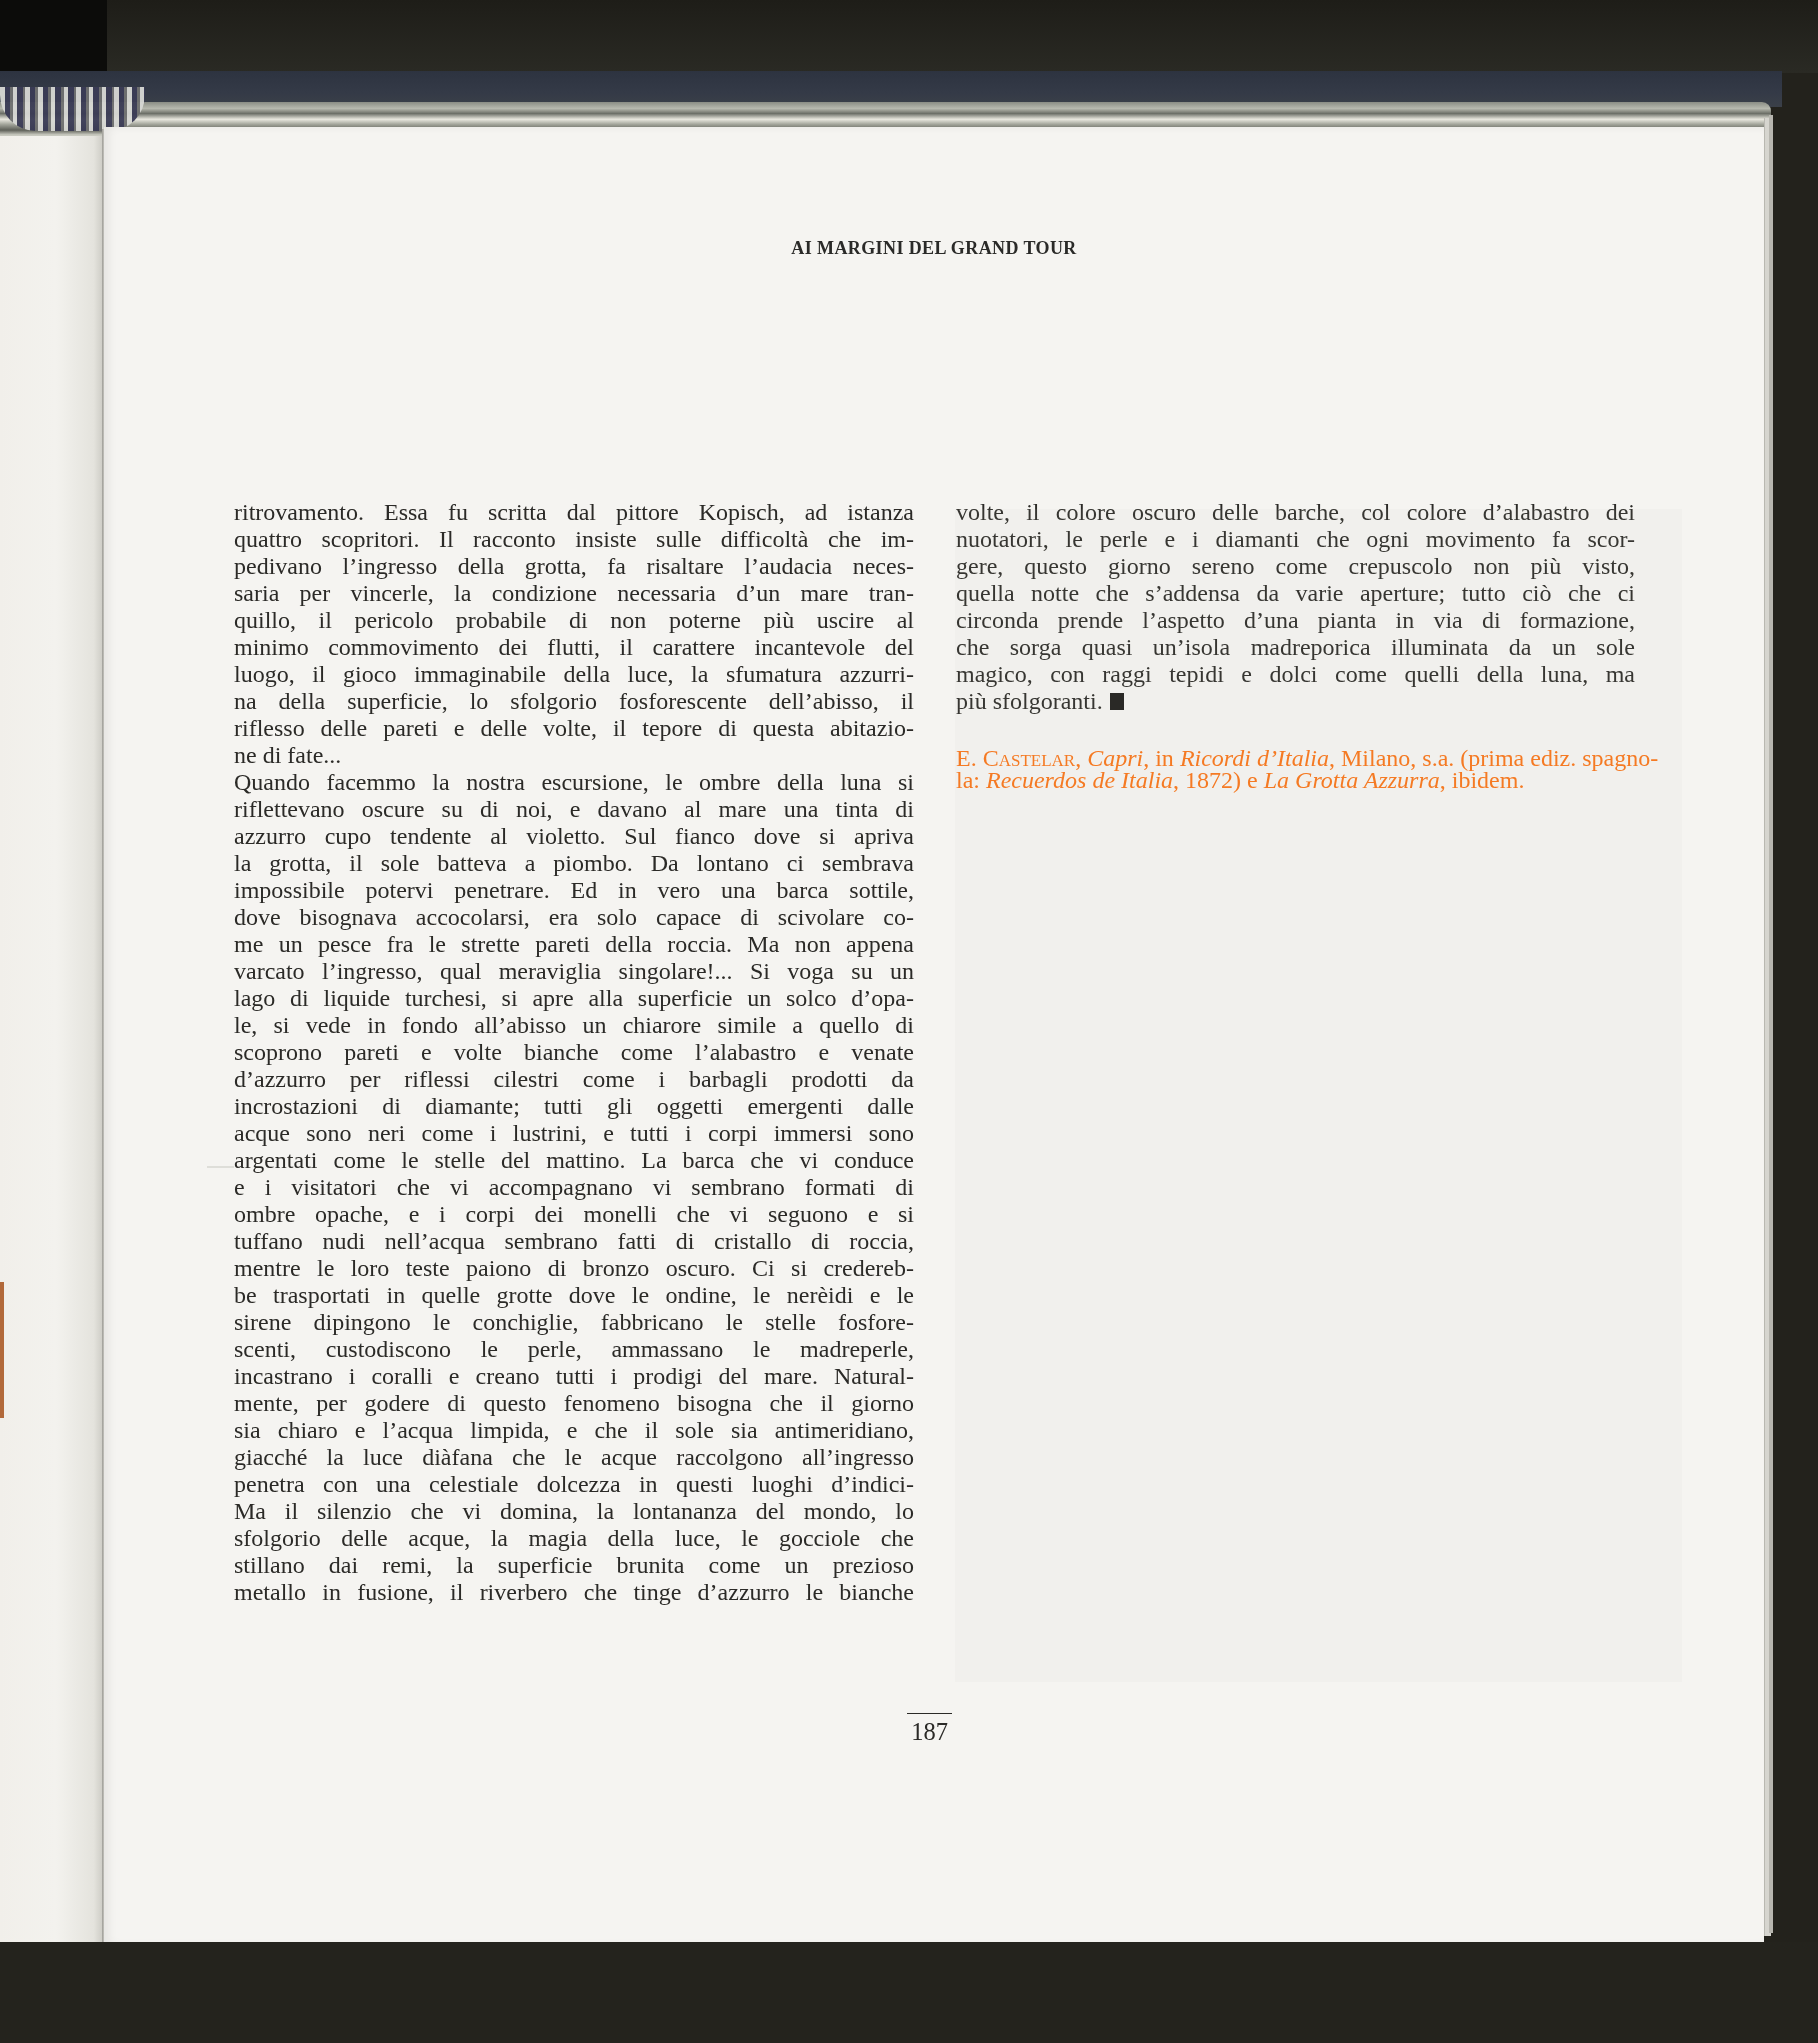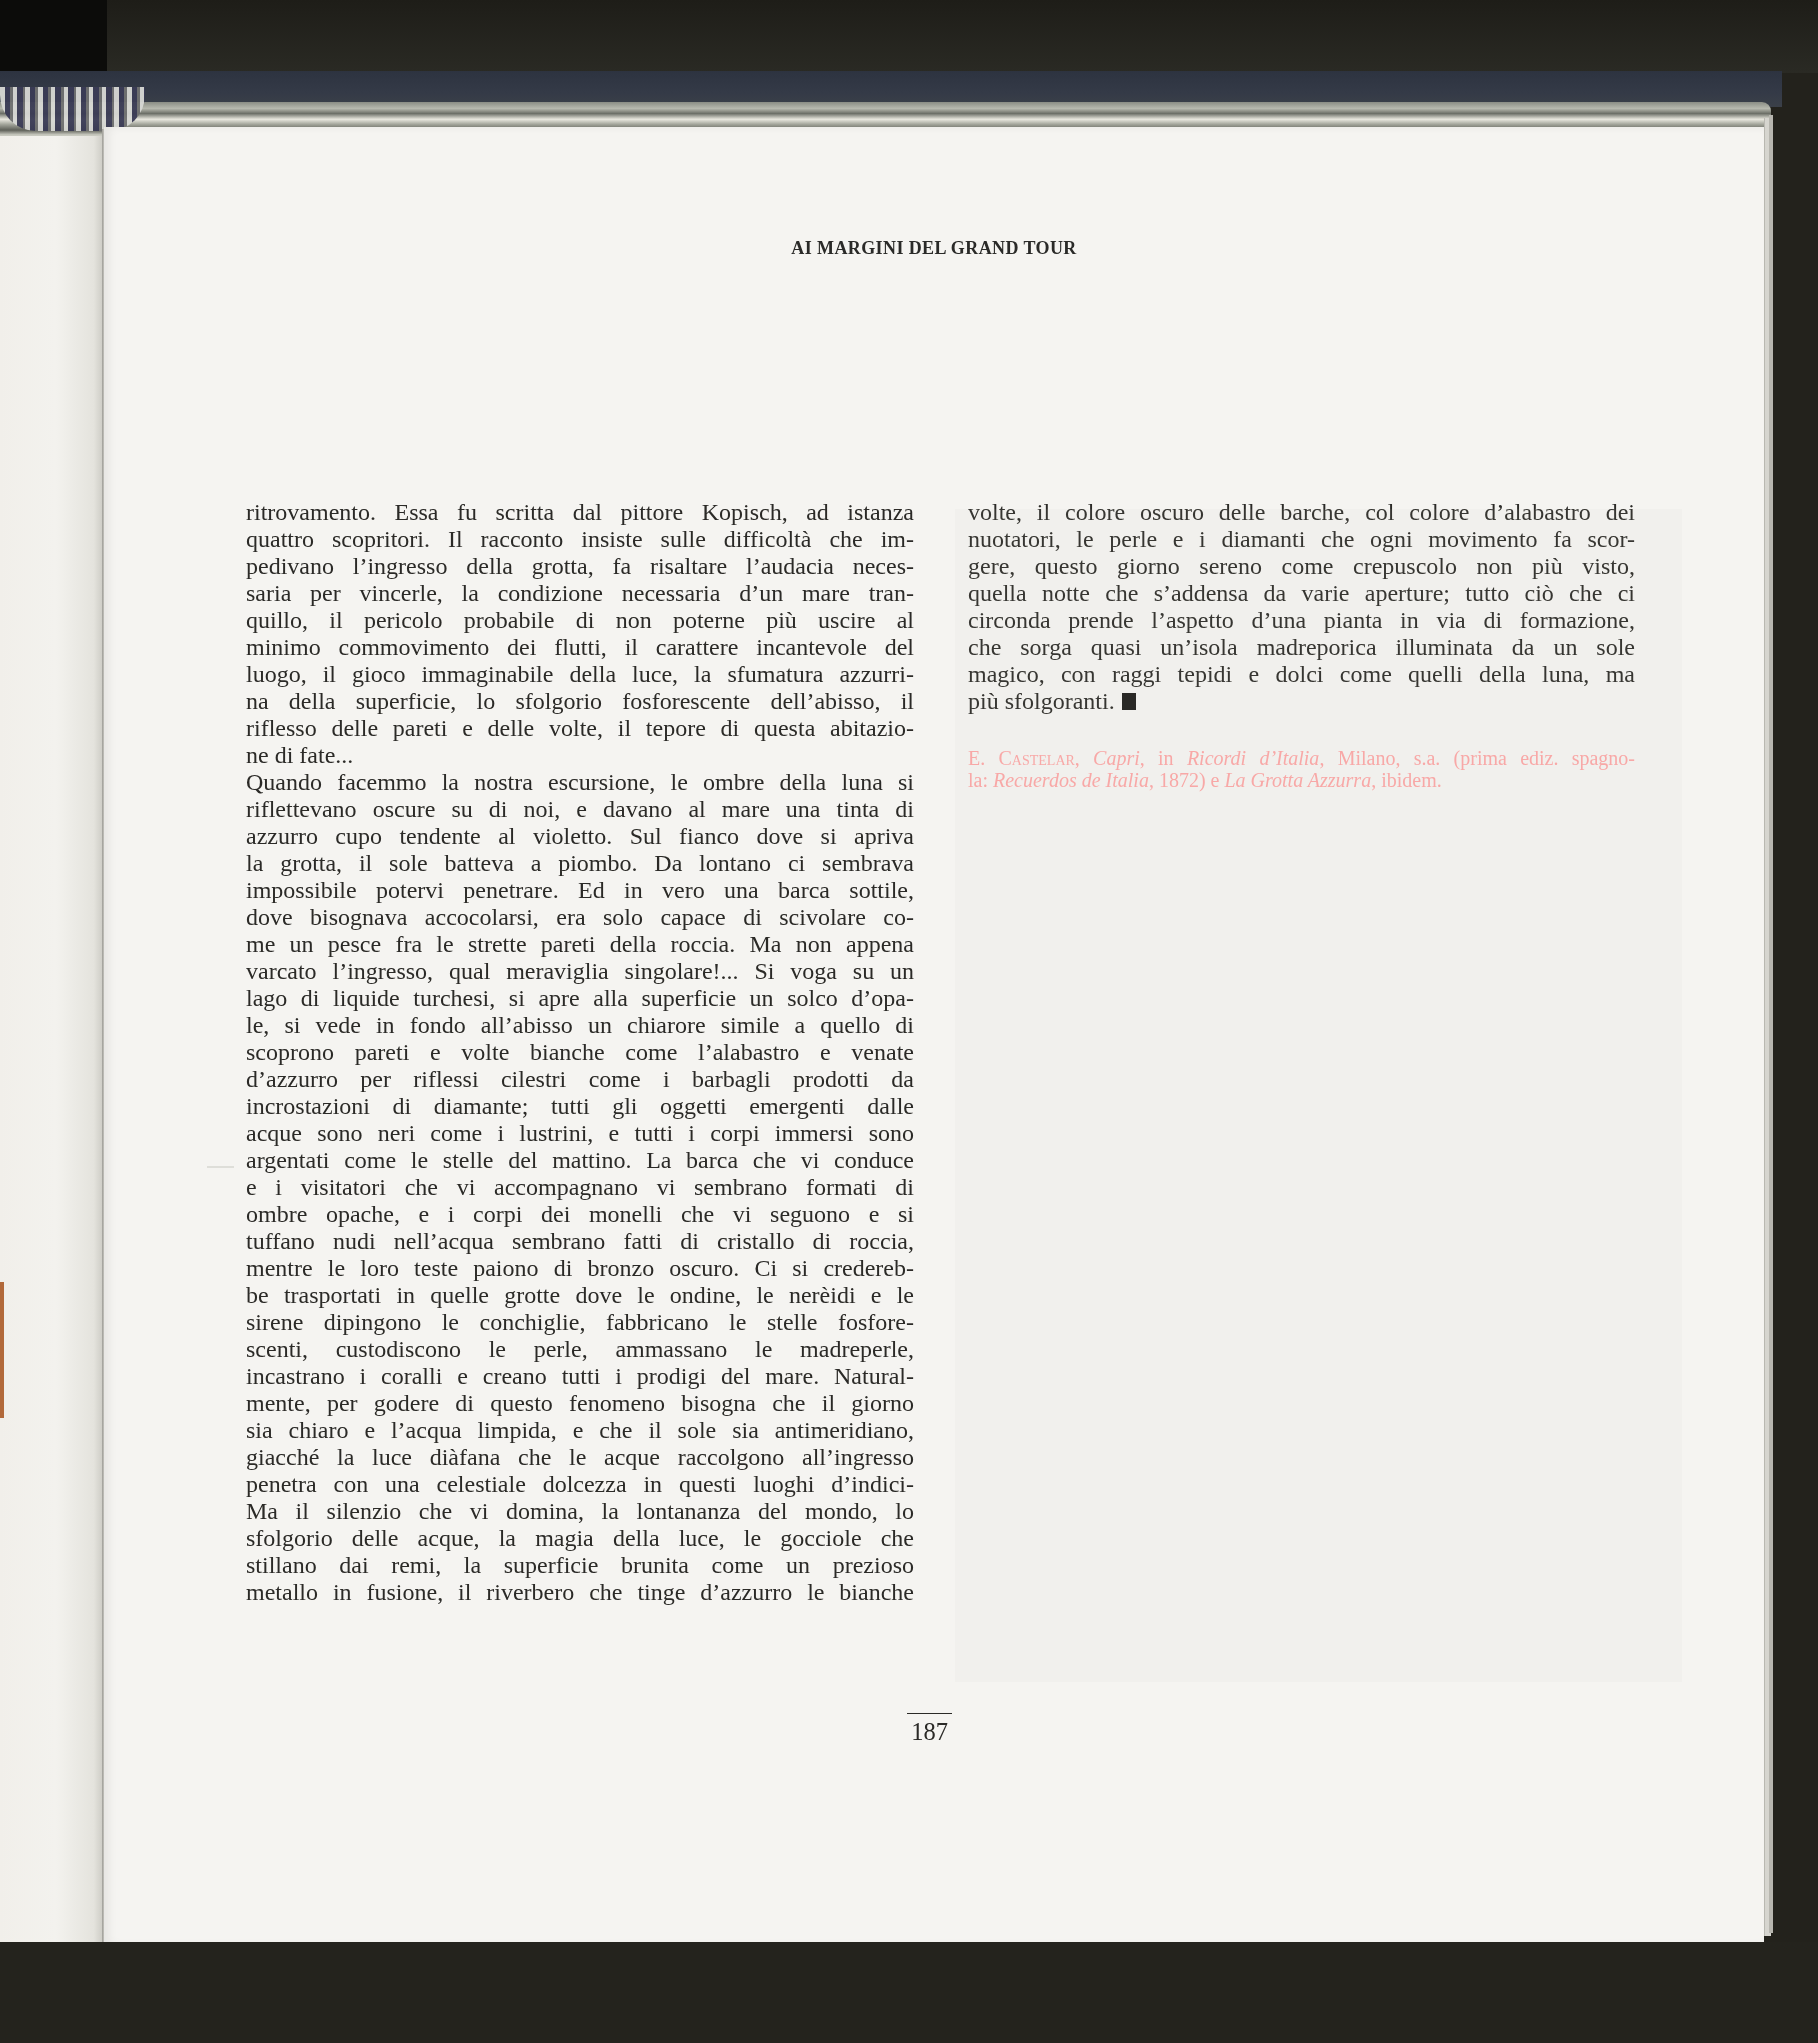--- a/index.html
+++ b/index.html
@@ -123,39 +123,38 @@
     .col-right {
       left: 956px; top: 499px;
       width: 679px;
     }
     .line {
       display: block;
       text-align: justify;
       text-align-last: justify;
       white-space: nowrap;
       overflow: visible;
-      margin-left: 12px;
     }
     .line.last {
       text-align-last: left;
     }
     .end-mark {
       display: inline-block;
       width: 14.5px; height: 17.3px;
       background: #1d1c1a;
       vertical-align: -0.9px;
       margin-left: 7.3px;
     }
     .source-note {
       position: absolute;
       left: 956px; top: 747px;
       width: 679px;
-      font-size: 20px;
+      font-size: 24px;
       line-height: 22px;
-      color: #fca5a5;
+      color: #f97316;
     }
     .source-note .smallcaps {
       font-variant: small-caps;
     }
     .source-note .line { text-align-last: justify; }
     .source-note .line.last { text-align-last: left; }
     .page-number {
       position: absolute;
       left: 907px; top: 1713px;
       width: 45px;

